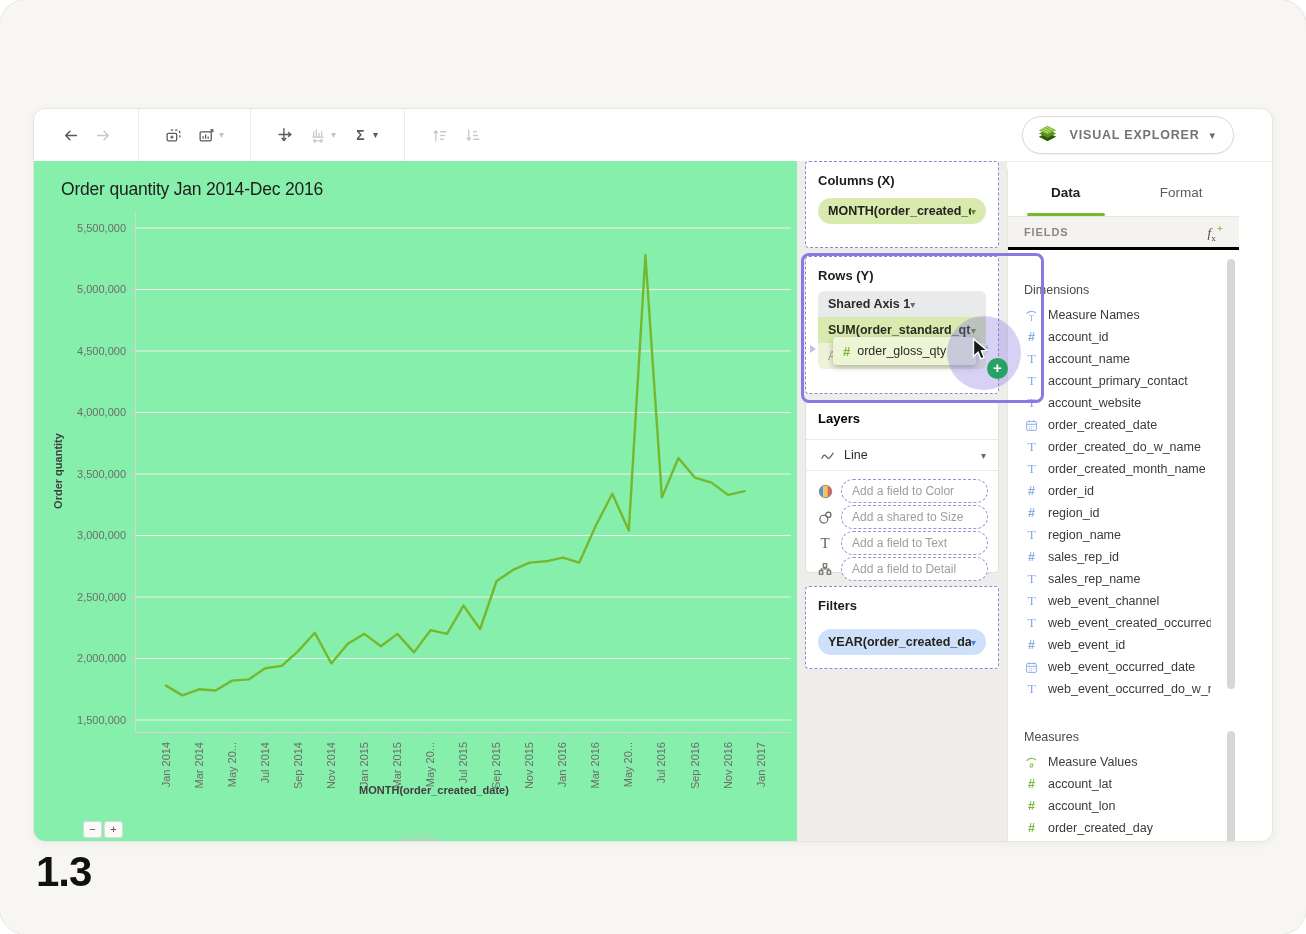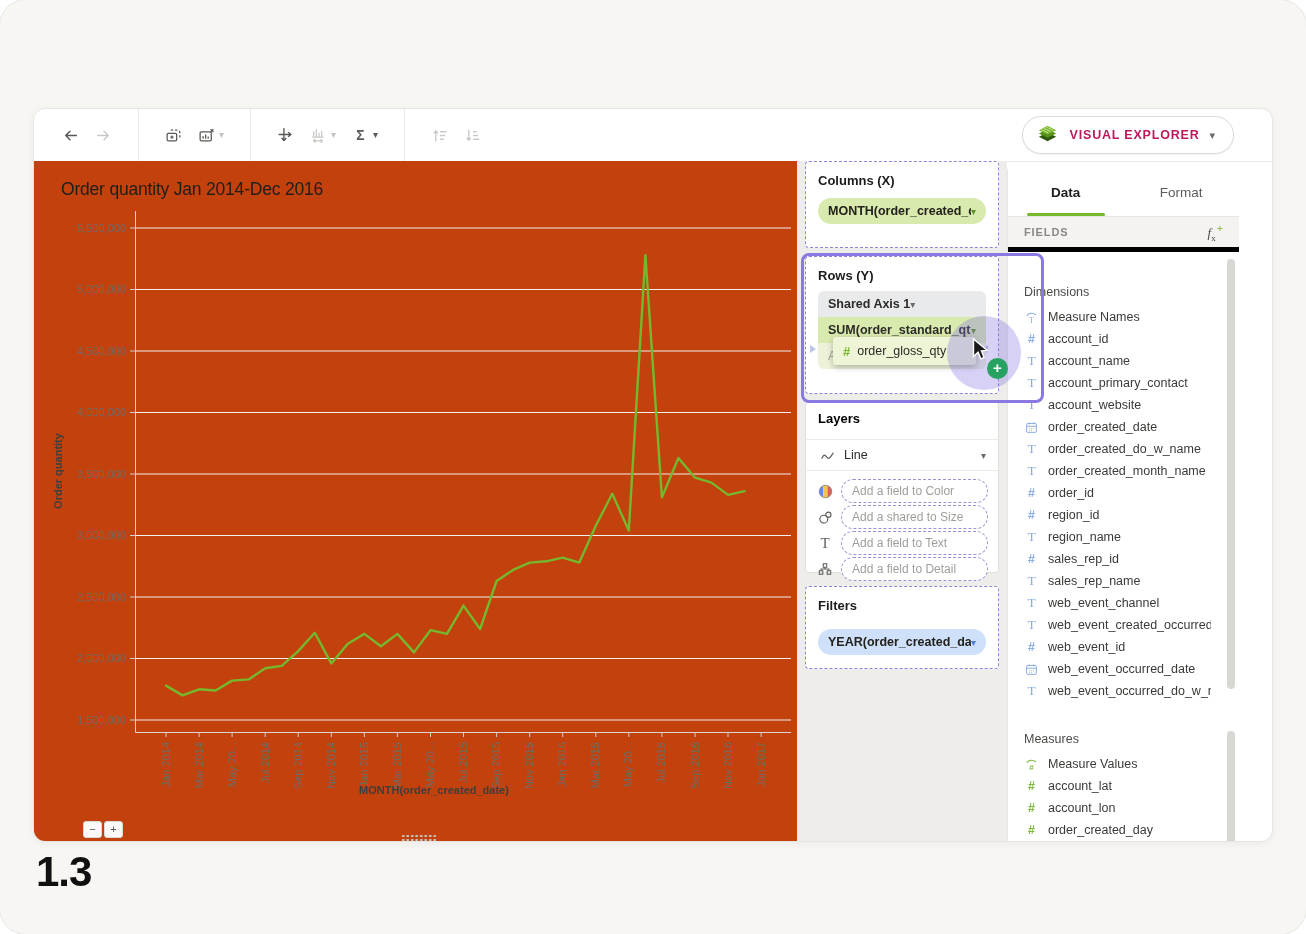--- a/index.html
+++ b/index.html
@@ -12,25 +12,25 @@
   .tb-group{display:flex;align-items:center;gap:16px;padding:0 26px;}
   .tb-group:first-child{padding-left:28px;}
   .tb-divider{width:1px;background:#ecebe8;height:100%;}
   .tb-btn{display:flex;align-items:center;gap:4px;background:none;border:none;padding:0;cursor:pointer;color:#5a5955;}
   .tb-btn.disabled{color:#cbc9c5;cursor:default;}
   .tb-btn svg{width:17px;height:17px;display:block;}
   .tb-caret{font-size:10px;line-height:10px;}
   .tb-caret.light{color:#c6c4c0;} .tb-caret.dark{color:#5a5955;}
   .explorer-btn{position:absolute;right:38px;top:7px;height:38px;border-radius:19px;border:1px solid #dcdad6;
      background:#fff;box-shadow:0 1px 2px rgba(0,0,0,.06);display:flex;align-items:center;gap:10px;padding:0 18px 0 12px;cursor:pointer;}
-  .explorer-label{font-size:12.5px;font-weight:bold;letter-spacing:.8px;color:#be185d;}
+  .explorer-label{font-size:12.5px;font-weight:bold;letter-spacing:.8px;color:#737373;}
   .explorer-caret{color:#6b6a67;font-size:11px;}
   
   .body{position:absolute;top:52px;left:0;right:0;bottom:0;}
-  .chart-pane{position:absolute;left:0;top:0;width:763px;height:682px;background:#c2410c;}
+  .chart-pane{position:absolute;left:0;top:0;width:763px;height:682px;background:#86efac;}
   .chart-title{position:absolute;left:27px;top:18px;font-size:17.5px;font-weight:500;color:#1f1e1c;letter-spacing:-.2px;}
   #chart-svg{position:absolute;left:0;top:0;width:763px;height:682px;}
   .zoomers{position:absolute;left:49px;top:660px;display:flex;gap:2px;}
   .zbtn{width:19px;height:17px;border:1px solid #dcdad6;background:#fbfaf9;border-radius:3px;font-size:11px;line-height:13px;
         color:#55544f;padding:0;cursor:pointer;}
   .drag-dots{position:absolute;left:367px;top:673px;width:36px;height:8px;
         background-image:radial-gradient(circle,#c7c5c1 1px,transparent 1.2px);background-size:4.5px 4px;cursor:ns-resize;}
   .shelves{position:absolute;left:763px;top:0;width:210px;height:682px;background:#eeedea;box-sizing:border-box;padding:0 8px;}
   .panel{background:#fff;border-radius:4px;box-sizing:border-box;}
   .panel.dashed{border:1px dashed #8d84da;}
@@ -66,21 +66,21 @@
   .slot-icon{width:18px;display:flex;justify-content:center;align-items:center;}
   .slot-pill{flex:1;height:22px;border:1px dashed #9a93d8;border-radius:12px;display:flex;align-items:center;
         padding:0 10px;color:#a09e99;font-size:12px;background:#fff;cursor:pointer;white-space:nowrap;overflow:hidden;}
   .ficon-T{font-family:"Liberation Serif","DejaVu Serif",serif;font-size:15px;color:#5f5e5a;line-height:15px;}
   
   .fields{position:absolute;left:973px;top:8px;width:232px;height:682px;background:#fff;border-left:1px solid #e8e6e3;box-sizing:border-box;}
   .tabs{height:47px;border-bottom:1px solid #e8e6e3;display:flex;}
   .tab{flex:1;position:relative;display:flex;align-items:center;justify-content:center;font-size:13.5px;color:#5d5c58;cursor:pointer;}
   .tab.active{font-weight:bold;color:#1f1e1c;}
   .tab-underline{position:absolute;bottom:0;left:50%;transform:translateX(-50%);width:78px;height:3px;background:#76b82e;border-radius:2px;}
-  .fields-bar{height:30px;background:#f4f3f0;border-bottom:5px solid #000000;display:flex;align-items:center;
+  .fields-bar{height:30px;background:#f4f3f0;border-bottom:3px solid #000000;display:flex;align-items:center;
         justify-content:space-between;padding:0 16px;}
   .fields-bar-label{font-size:11px;font-weight:bold;letter-spacing:.9px;color:#8a8885;}
   .fx{font-size:13px;color:#4a4946;cursor:pointer;font-family:"Liberation Serif","DejaVu Serif",serif;}
   .fx i{font-style:italic;} .fx sub{font-size:9px;} .fx b{color:#76b82e;font-size:11px;vertical-align:super;margin-left:1px;}
   .fields-body{height:605px;overflow:hidden;padding:30px 28px 0 16px;box-sizing:content-box;}
   .group-label{font-size:12.5px;color:#4c4b48;height:20px;line-height:20px;margin-bottom:4px;}
   .measures-label{margin-top:27px;}
   .field-row{height:22px;display:flex;align-items:center;gap:9px;font-size:12.5px;color:#3b3a37;cursor:grab;}
   .field-row .flabel{white-space:nowrap;overflow:hidden;}
   .fi{width:15px;text-align:center;flex:none;display:flex;justify-content:center;align-items:center;}

